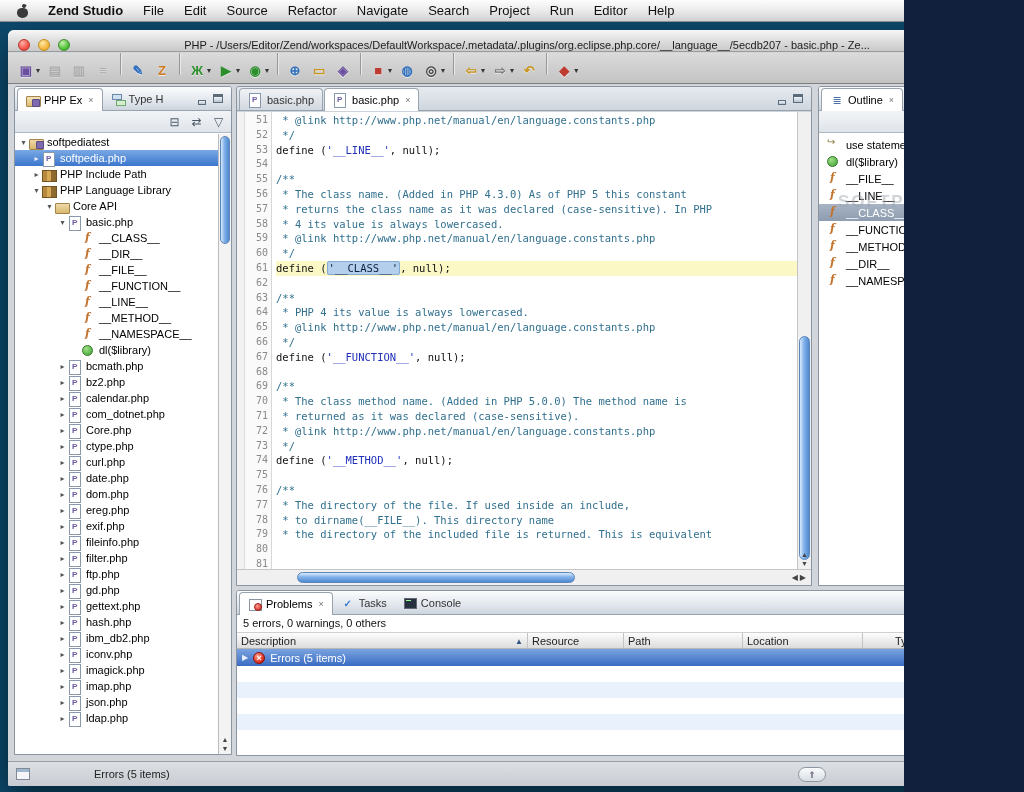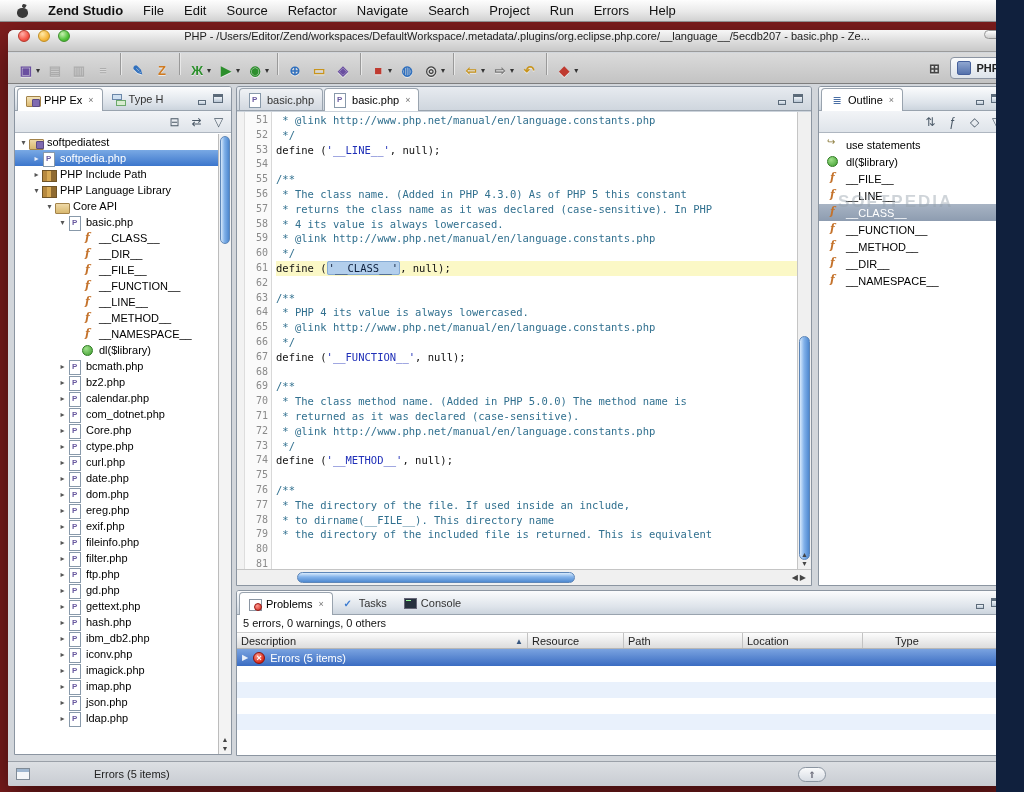--- a/index.html
+++ b/index.html
@@ -1,30 +1,30 @@
 <!DOCTYPE html>
 <html><head>
 <meta charset="utf-8">
 <style>
   *{box-sizing:border-box;margin:0;padding:0}
   body{margin:0;background:#10203d;font-family:"Liberation Sans",sans-serif}
-  .screen{position:relative;width:996px;height:792px;background:#7f1d1d;overflow:hidden}
+  .screen{position:relative;width:904px;height:792px;background:#0c4a6e;overflow:hidden}
 
   
   .menubar{position:absolute;left:0;top:0;right:0;height:22px;background:linear-gradient(#fdfdfd,#e9e9e9 55%,#d1d1d1);border-bottom:1px solid #8f8f8f;display:flex;align-items:center;padding:0 4px;font-size:13px;color:#111;z-index:30}
   .apple{padding:0 9px 0 12px;display:flex;align-items:center;height:22px}
   .apple-ic{position:relative;width:13px;height:14px;display:inline-block}
   .apple-ic::before{content:"";position:absolute;left:1px;top:4px;width:11px;height:10px;background:#3a3a3a;border-radius:45% 45% 48% 48%}
   .apple-ic::after{content:"";position:absolute;left:6px;top:0;width:4px;height:4px;background:#3a3a3a;border-radius:60% 0 60% 60%;transform:rotate(25deg)}
   .appname{font-weight:bold;padding:0 10px;height:22px;line-height:22px}
   .mitem{padding:0 10px;height:22px;line-height:22px;display:inline-block}
 
   
   .window{position:absolute;left:8px;top:30px;width:1008px;height:756px;background:#d2d6db;border-radius:6px 6px 2px 2px;box-shadow:0 12px 34px rgba(0,0,0,.55)}
-  .titlebar{position:absolute;left:0;top:0;right:0;height:22px;background:linear-gradient(#f7f7f7,#dedede 50%,#c9c9c9);border-bottom:1px solid #9b9b9b;border-radius:6px 6px 0 0;display:flex;align-items:flex-start}
+  .titlebar{position:absolute;left:0;top:0;right:0;height:22px;background:linear-gradient(#f7f7f7,#dedede 50%,#c9c9c9);border-bottom:1px solid #9b9b9b;border-radius:6px 6px 0 0;display:flex;align-items:flex-end}
   .tl{width:12px;height:12px;border-radius:50%;margin-left:8px;flex:none}
   .tl.red{background:radial-gradient(circle at 35% 30%,#ffb0a8,#f55549 60%,#d33a2e);border:1px solid #b5362b;margin-left:10px}
   .tl.yellow{background:radial-gradient(circle at 35% 30%,#ffe9a8,#f5b73f 60%,#dd9a1e);border:1px solid #c08e22}
   .tl.green{background:radial-gradient(circle at 35% 30%,#c8f0b0,#52c23a 60%,#36a31f);border:1px solid #3d8f2c}
   .wtitle{flex:1;text-align:center;font-size:11px;color:#1c1c1c;white-space:nowrap;overflow:hidden;text-overflow:ellipsis;padding:0 10px}
   .tbtoggle{width:22px;height:9px;border:1px solid #979797;border-radius:5px;background:linear-gradient(#fefefe,#cfcfcf);margin-right:10px;flex:none}
 
   
   .toolbar{position:absolute;left:0;top:23px;right:0;height:31px;background:linear-gradient(#dbdbdb,#c3c3c3);border-bottom:1px solid #7e7e7e;display:flex;align-items:center;padding:0 6px}
   .tbtn{display:inline-flex;align-items:center;height:24px;padding:0 2px;border-radius:3px;margin:0 1px;cursor:default}
@@ -147,21 +147,21 @@
 </head>
 <body>
 
 <div class="screen">
 
   <div class="menubar">
     <span class="apple">
         <span class="apple-ic"></span>
       </span>
     <span class="appname">Zend Studio</span>
-    <span id="menu-items"><span class="mitem">File</span><span class="mitem">Edit</span><span class="mitem">Source</span><span class="mitem">Refactor</span><span class="mitem">Navigate</span><span class="mitem">Search</span><span class="mitem">Project</span><span class="mitem">Run</span><span class="mitem">Errors</span><span class="mitem">Help</span></span>
+    <span id="menu-items"><span class="mitem">File</span><span class="mitem">Edit</span><span class="mitem">Source</span><span class="mitem">Refactor</span><span class="mitem">Navigate</span><span class="mitem">Search</span><span class="mitem">Project</span><span class="mitem">Run</span><span class="mitem">Editor</span><span class="mitem">Help</span></span>
   </div>
 
   <div class="window">
     <div class="titlebar">
       <span class="tl red"></span>
       <span class="tl yellow"></span>
       <span class="tl green"></span>
       <span class="wtitle">PHP - /Users/Editor/Zend/workspaces/DefaultWorkspace/.metadata/.plugins/org.eclipse.php.core/__language__/5ecdb207 - basic.php - Ze...</span>
       <span class="tbtoggle"></span>
     </div>

